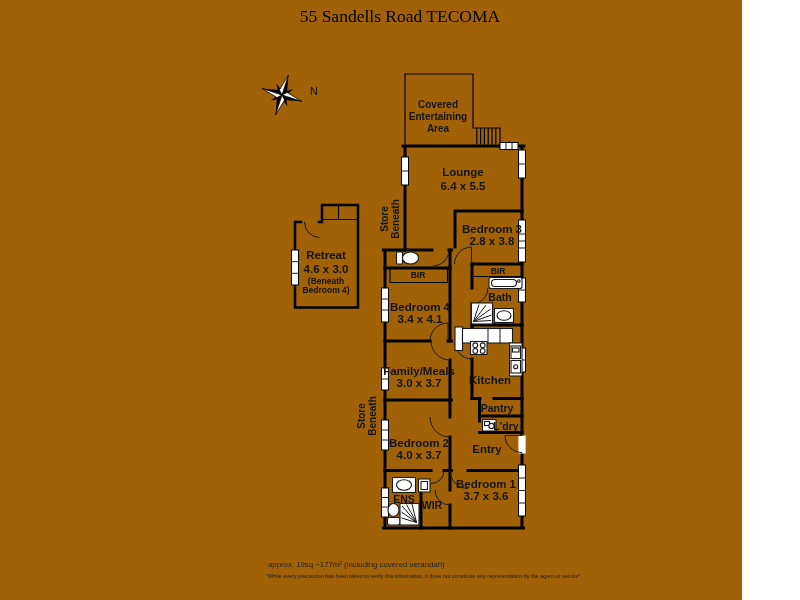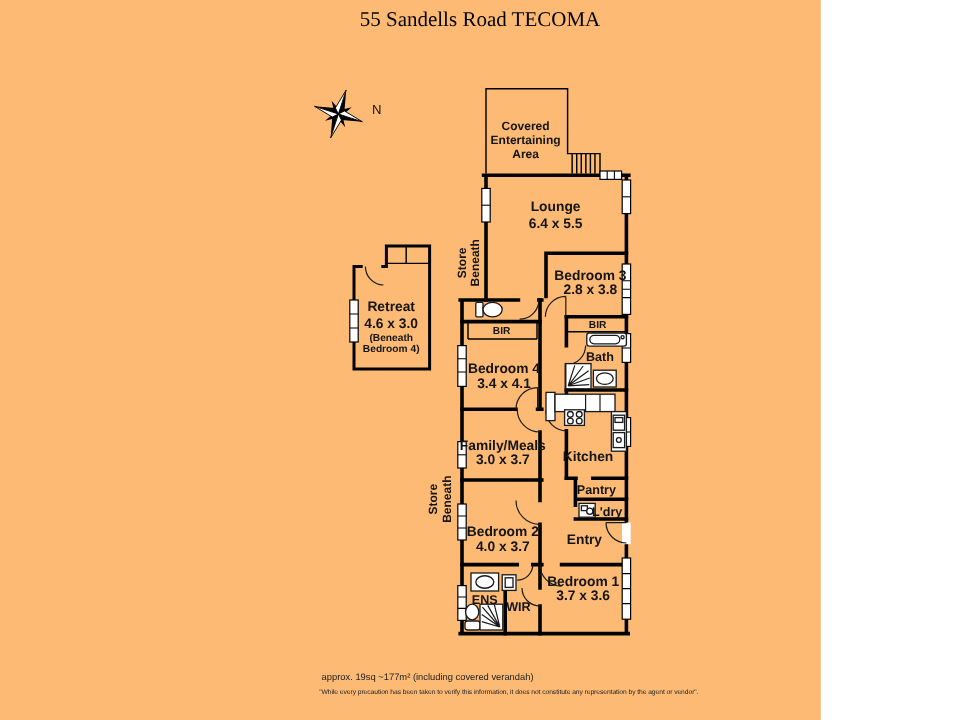--- a/index.html
+++ b/index.html
@@ -1,16 +1,16 @@
 <!DOCTYPE html>
 <html><head>
 <meta charset="utf-8">
 <style>
   html,body{margin:0;padding:0;background:#fff;}
-  .canvas{position:relative;width:684px;height:600px;background:#fdba74;overflow:hidden;font-family:"Liberation Sans",sans-serif;}
+  .canvas{position:relative;width:742px;height:600px;background:#a16207;overflow:hidden;font-family:"Liberation Sans",sans-serif;}
   svg{position:absolute;left:0;top:0;}
   text{fill:#141414;}
   .title{font-family:"Liberation Serif",serif;font-size:17.5px;fill:#000;}
   .room{font-size:11.5px;font-weight:700;}
   .room-sm{font-size:10.5px;font-weight:700;}
   .tiny{font-size:8.5px;font-weight:700;}
   .store{font-size:10px;font-weight:700;}
   .north{font-size:11px;font-weight:400;}
   .foot1{font-size:7.8px;font-weight:400;fill:#222;}
   .foot2{font-size:5.6px;font-weight:400;fill:#222;letter-spacing:-0.05px;}

